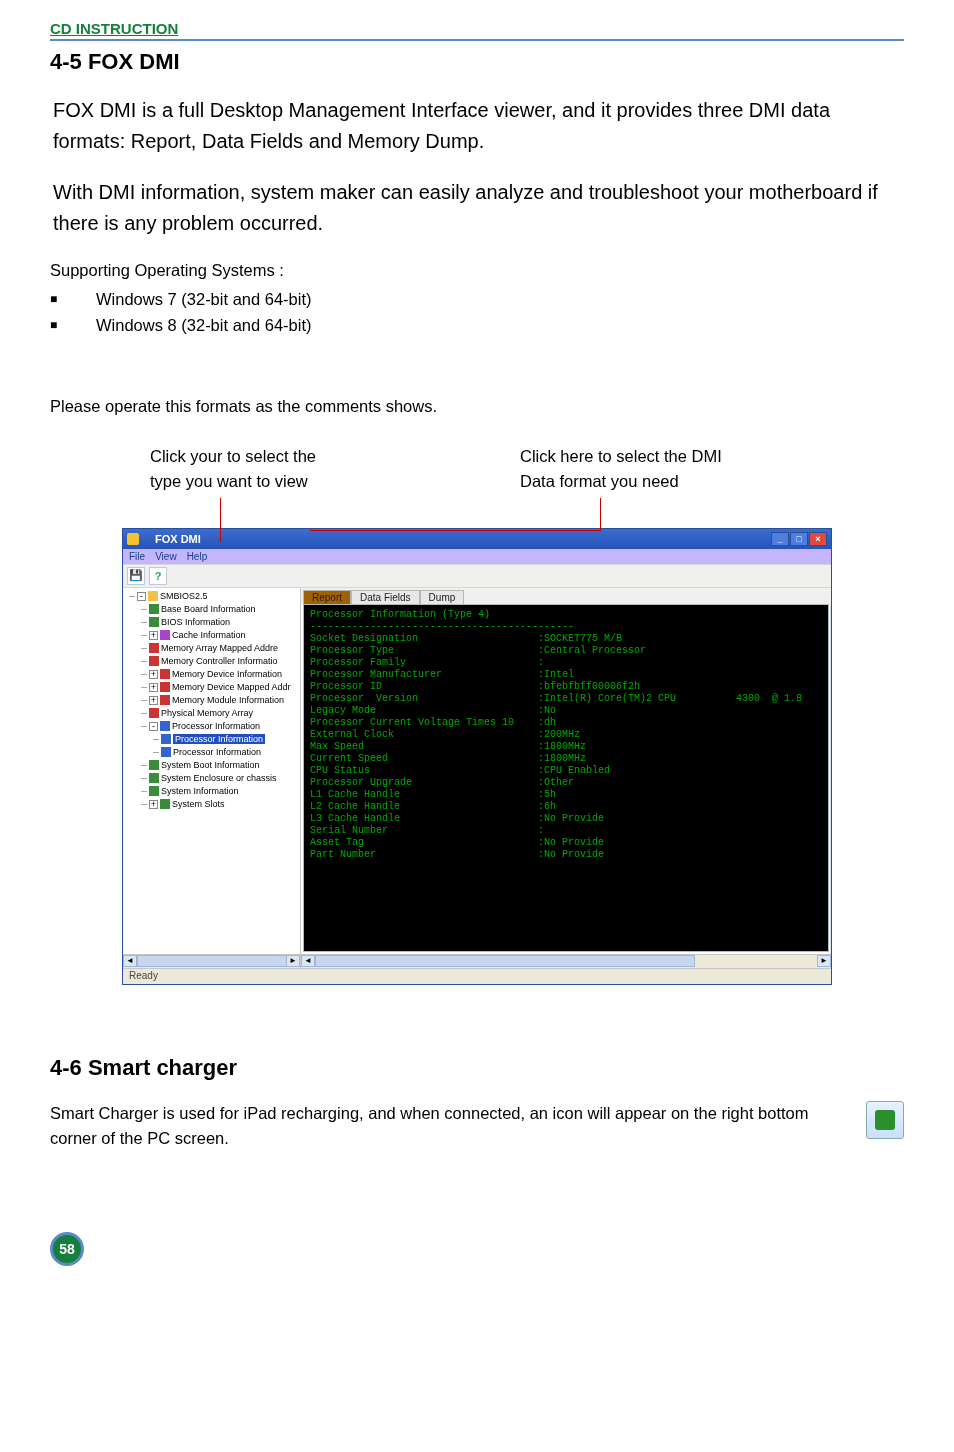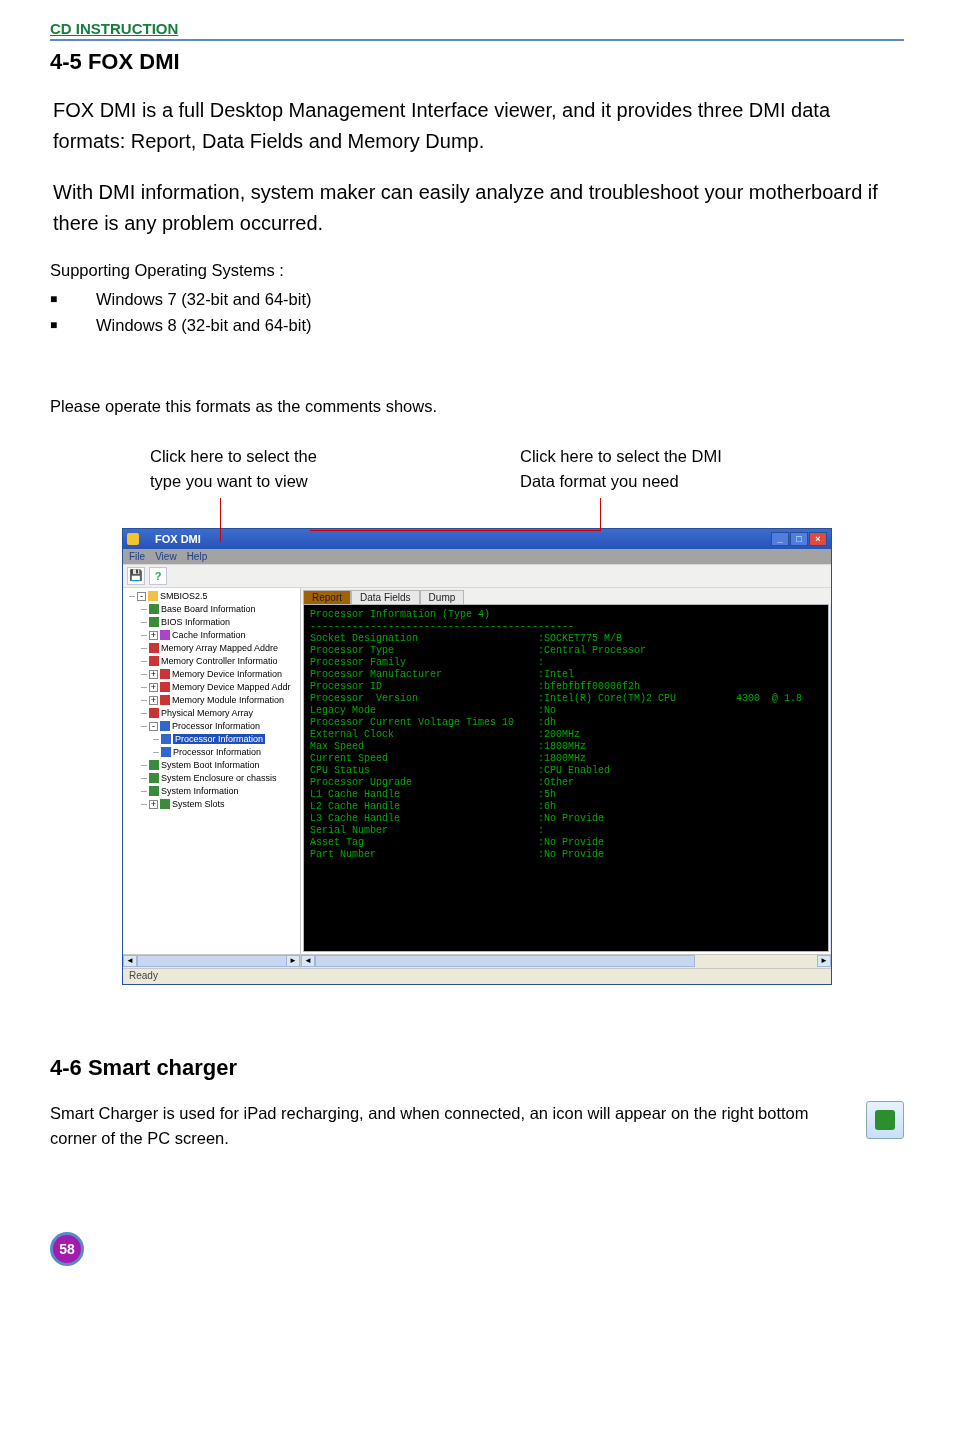--- a/index.html
+++ b/index.html
@@ -103,21 +103,21 @@
     padding: 0 4px;
     font-size: 11px;
     font-weight: 700;
   }
   .titlebar .tb-left { flex:1; display:flex; gap:16px; align-items:center;}
   .tb-icon { width:12px; height:12px; background:#f4c430; border-radius:2px; display:inline-block;}
   .tb-ctrls { display:flex; gap:1px;}
   .tb-btn { width:18px; height:14px; background:#4f7de0; border:1px solid #2a4f9a; color:#fff; font-size:9px; line-height:12px; text-align:center;}
   .tb-btn.close{ background:#e04b3d;}
   .menubar {
-    background:#a3a3a3;
+    background:#c4b5fd;
     display:flex; gap:10px;
     padding: 2px 6px;
     font-size: 10px;
     color:#1a3f8b;
   }
   .toolbar {
     background:#f0f0ef;
     display:flex; gap:4px;
     padding: 2px 4px;
     border-top:1px solid #d7d7d7;
@@ -166,21 +166,21 @@
   .client .tree .hscroll .sb-thumb{ width:150px;}
   .statusbar{ height:16px; background:#ece9d8; border-top:1px solid #c7c7c7; font-size:10px; color:#444; padding:1px 6px;}
   .sc-row{ display:flex; align-items:flex-start; gap:18px;}
   .sc-text{ flex:1; font-size:16.5px; line-height:1.55;}
   .sc-icon{ width:38px; height:38px; border:1px solid #8aa; background:linear-gradient(#e8f2ff,#c9dffb); display:flex; align-items:center; justify-content:center; border-radius:3px;}
   .sc-icon-inner{ width:20px; height:20px; background:#2b8f2b; border-radius:3px;}
   .page-num{
     margin-top:80px;
     width:34px;height:34px;border:3px solid #5a8acb;border-radius:50%;
     display:flex;align-items:center;justify-content:center;
-    background:#a21caf;color:#fff;font-size:14px;font-weight:600;
+    background:#15803d;color:#fff;font-size:14px;font-weight:600;
   }
 </style>
 </head>
 <body>
 
 <div class="page">
   <a class="header-link">CD INSTRUCTION</a>
   <div class="header-rule"></div>
 
   <h2>4-5 FOX DMI</h2>
@@ -191,21 +191,21 @@
   <p class="subhead">Supporting Operating Systems :</p>
   <ul class="sq">
     <li>Windows 7 (32-bit and 64-bit)</li>
     <li>Windows 8 (32-bit and 64-bit)</li>
   </ul>
 
   <p class="extra">Please operate this formats as the comments shows.</p>
 
   <div class="callouts">
     <div class="callout">
-      <span>Click here to select the</span><br>
+      <span>Click your to select the</span><br>
       <span>type you want to view</span>
     </div>
     <div class="callout right">
       <span>Click here to select the DMI</span><br>
       <span>Data format you need</span>
     </div>
   </div>
   <div class="callout-lines">
     <div class="cl-v1"></div>
       <div class="cl-v2"></div>

